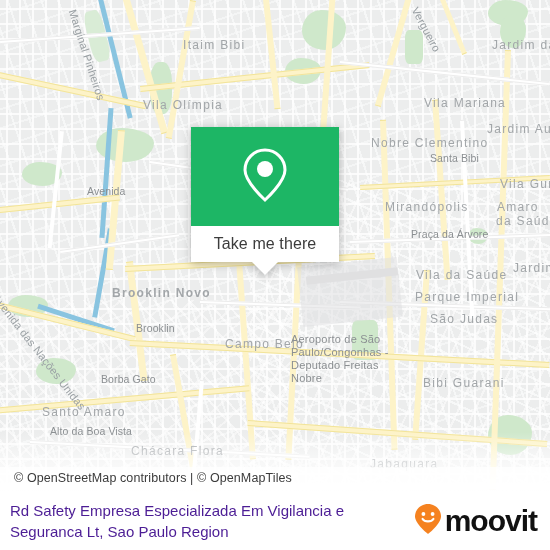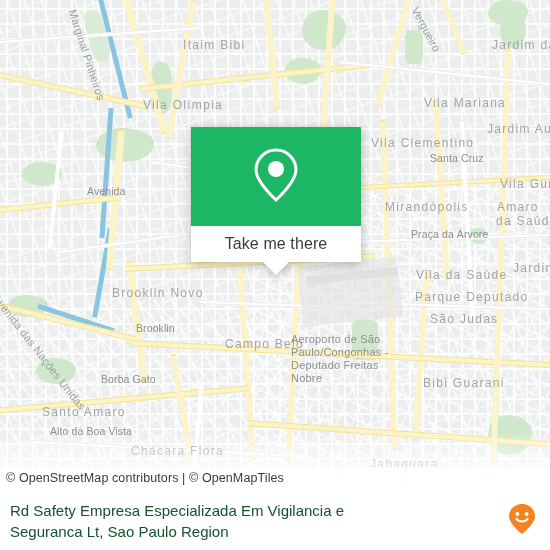--- a/index.html
+++ b/index.html
@@ -50,36 +50,36 @@
   .maplabel.rot{color:#9aa0a4;}
   .maplabel.center{text-align:left;white-space:normal;line-height:13px;}
 
   
   .map-fade{position:absolute;left:0;bottom:0;width:550px;height:60px;
             background:linear-gradient(to bottom, rgba(255,255,255,0) 0%, rgba(255,255,255,.55) 45%, #ffffff 100%);}
 
   
   .attrib{position:absolute;left:0;top:467px;width:550px;height:22px;
           background:rgba(255,255,255,.72);display:flex;align-items:center;}
-  .attrib span{font-size:12.5px;color:#3b3b3b;padding-left:6px;letter-spacing:.1px;}
-
-  
-  .popup{position:absolute;left:191px;top:127px;width:170px;
+  .attrib span{font-size:12.5px;color:#3b3b3b;padding-left:14px;letter-spacing:.1px;}
+
+  
+  .popup{position:absolute;left:191px;top:127px;width:148px;
          filter:drop-shadow(0 2px 5px rgba(0,0,0,.28));}
   .popup-top{height:99px;background:#1db665;display:flex;align-items:center;justify-content:center;}
   .popup-bottom{height:36px;background:#ffffff;display:flex;align-items:center;justify-content:center;}
   .popup-bottom span{font-size:16px;color:#3c3c3c;letter-spacing:.1px;}
   .popup-tail{width:0;height:0;margin:0 auto;
               border-left:13px solid transparent;border-right:13px solid transparent;
               border-top:13px solid #ffffff;}
 
   
   .footer{position:absolute;left:0;top:492px;width:550px;height:58px;background:#fff;
           display:flex;align-items:center;}
-  .footer-title{font-size:15px;color:#14532d;line-height:21px;padding-left:10px;
+  .footer-title{font-size:15px;color:#4c1d95;line-height:21px;padding-left:10px;
                 max-width:400px;}
   .brand{position:absolute;right:13px;top:503px;display:flex;align-items:center;gap:2px;}
   .brand-word{font-size:30px;font-weight:bold;color:#111;letter-spacing:-1px;line-height:30px;}
 </style>
 </head>
 <body>
 
 <div class="app">
 
   <div class="map">
@@ -149,33 +149,33 @@
     <div style="position:absolute;left:306px;top:272px;width:92px;height:8px;background:#dfdfe1;transform:rotate(-6deg);"></div>
     <div style="position:absolute;left:300px;top:262px;width:100px;height:60px;background:rgba(224,224,226,.55);transform:rotate(-6deg);"></div>
 
     <div id="map-labels">
         <div class="maplabel rot" style="left: 78px; top: 8px; transform: rotate(72deg); transform-origin: 0px 0px;">Marginal Pinheiros</div>
         <div class="maplabel neigh" style="left: 183px; top: 38px;">Itaim Bibi</div>
         <div class="maplabel neigh" style="left: 143px; top: 98px;">Vila Olímpia</div>
         <div class="maplabel rot" style="left: 420px; top: 5px; transform: rotate(62deg); transform-origin: 0px 0px;">Vergueiro</div>
         <div class="maplabel neigh" style="left: 492px; top: 38px;">Jardim da C</div>
         <div class="maplabel neigh" style="left: 424px; top: 96px;">Vila Mariana</div>
-        <div class="maplabel neigh" style="left: 371px; top: 136px;">Vila Clementino</div>
+        <div class="maplabel neigh" style="left: 371px; top: 136px;">Nobre Clementino</div>
         <div class="maplabel neigh" style="left: 487px; top: 122px;">Jardim Auré</div>
-        <div class="maplabel small" style="left: 430px; top: 152px;">Santa Cruz</div>
+        <div class="maplabel small" style="left: 430px; top: 152px;">Santa Bibi</div>
         <div class="maplabel neigh" style="left: 500px; top: 177px;">Vila Gume</div>
         <div class="maplabel small" style="left: 87px; top: 185px;">Avenida</div>
         <div class="maplabel neigh" style="left: 385px; top: 200px;">Mirandópolis</div>
         <div class="maplabel neigh" style="left: 497px; top: 200px;">Amaro</div>
         <div class="maplabel neigh" style="left: 496px; top: 214px;">da Saúde</div>
         <div class="maplabel small" style="left: 411px; top: 228px;">Praça da Árvore</div>
         <div class="maplabel neigh" style="left: 416px; top: 268px;">Vila da Saúde</div>
         <div class="maplabel neigh" style="left: 513px; top: 261px;">Jardim</div>
-        <div class="maplabel neigh" style="left: 112px; top: 286px;">Brooklin Novo</div>
-        <div class="maplabel neigh" style="left: 415px; top: 290px;">Parque Deputado</div>
+        <div class="maplabel neigh" style="left: 112px; top: 286px; font-weight: bold;">Brooklin Novo</div>
+        <div class="maplabel neigh" style="left: 415px; top: 290px;">Parque Imperial</div>
         <div class="maplabel neigh" style="left: 430px; top: 312px;">São Judas</div>
         <div class="maplabel rot" style="left: 0px; top: 292px; transform: rotate(52deg); transform-origin: 0px 0px;">Avenida das Nações Unidas</div>
         <div class="maplabel small" style="left: 136px; top: 322px;">Brooklin</div>
         <div class="maplabel neigh" style="left: 225px; top: 337px;">Campo Belo</div>
         <div class="maplabel small" style="left: 101px; top: 373px;">Borba Gato</div>
         <div class="maplabel neigh" style="left: 423px; top: 376px;">Bibi Guarani</div>
         <div class="maplabel neigh" style="left: 42px; top: 405px;">Santo Amaro</div>
         <div class="maplabel small" style="left: 50px; top: 425px;">Alto da Boa Vista</div>
         <div class="maplabel neigh" style="left: 131px; top: 444px;">Chácara Flora</div>
         <div class="maplabel neigh" style="left: 370px; top: 457px;">Jabaquara</div>
@@ -211,15 +211,16 @@
 
   <div class="brand">
     <span>
       <svg width="30" height="32" viewBox="0 0 30 32" aria-hidden="true">
         <path d="M15 1 C7.8 1 2 6.6 2 13.3 C2 21 15 31 15 31 C15 31 28 21 28 13.3 C28 6.6 22.2 1 15 1 Z" fill="#f58220"></path>
         <circle cx="10.4" cy="11" r="1.9" fill="#ffffff"></circle>
         <circle cx="19.6" cy="11" r="1.9" fill="#ffffff"></circle>
         <path d="M9.6 16 C11.6 19.2 18.4 19.2 20.4 16" fill="none" stroke="#ffffff" stroke-width="2.2" stroke-linecap="round"></path>
       </svg>
     </span>
+    <span class="brand-word">moovit</span>
   </div>
 
 </div>
 
 </body></html>

